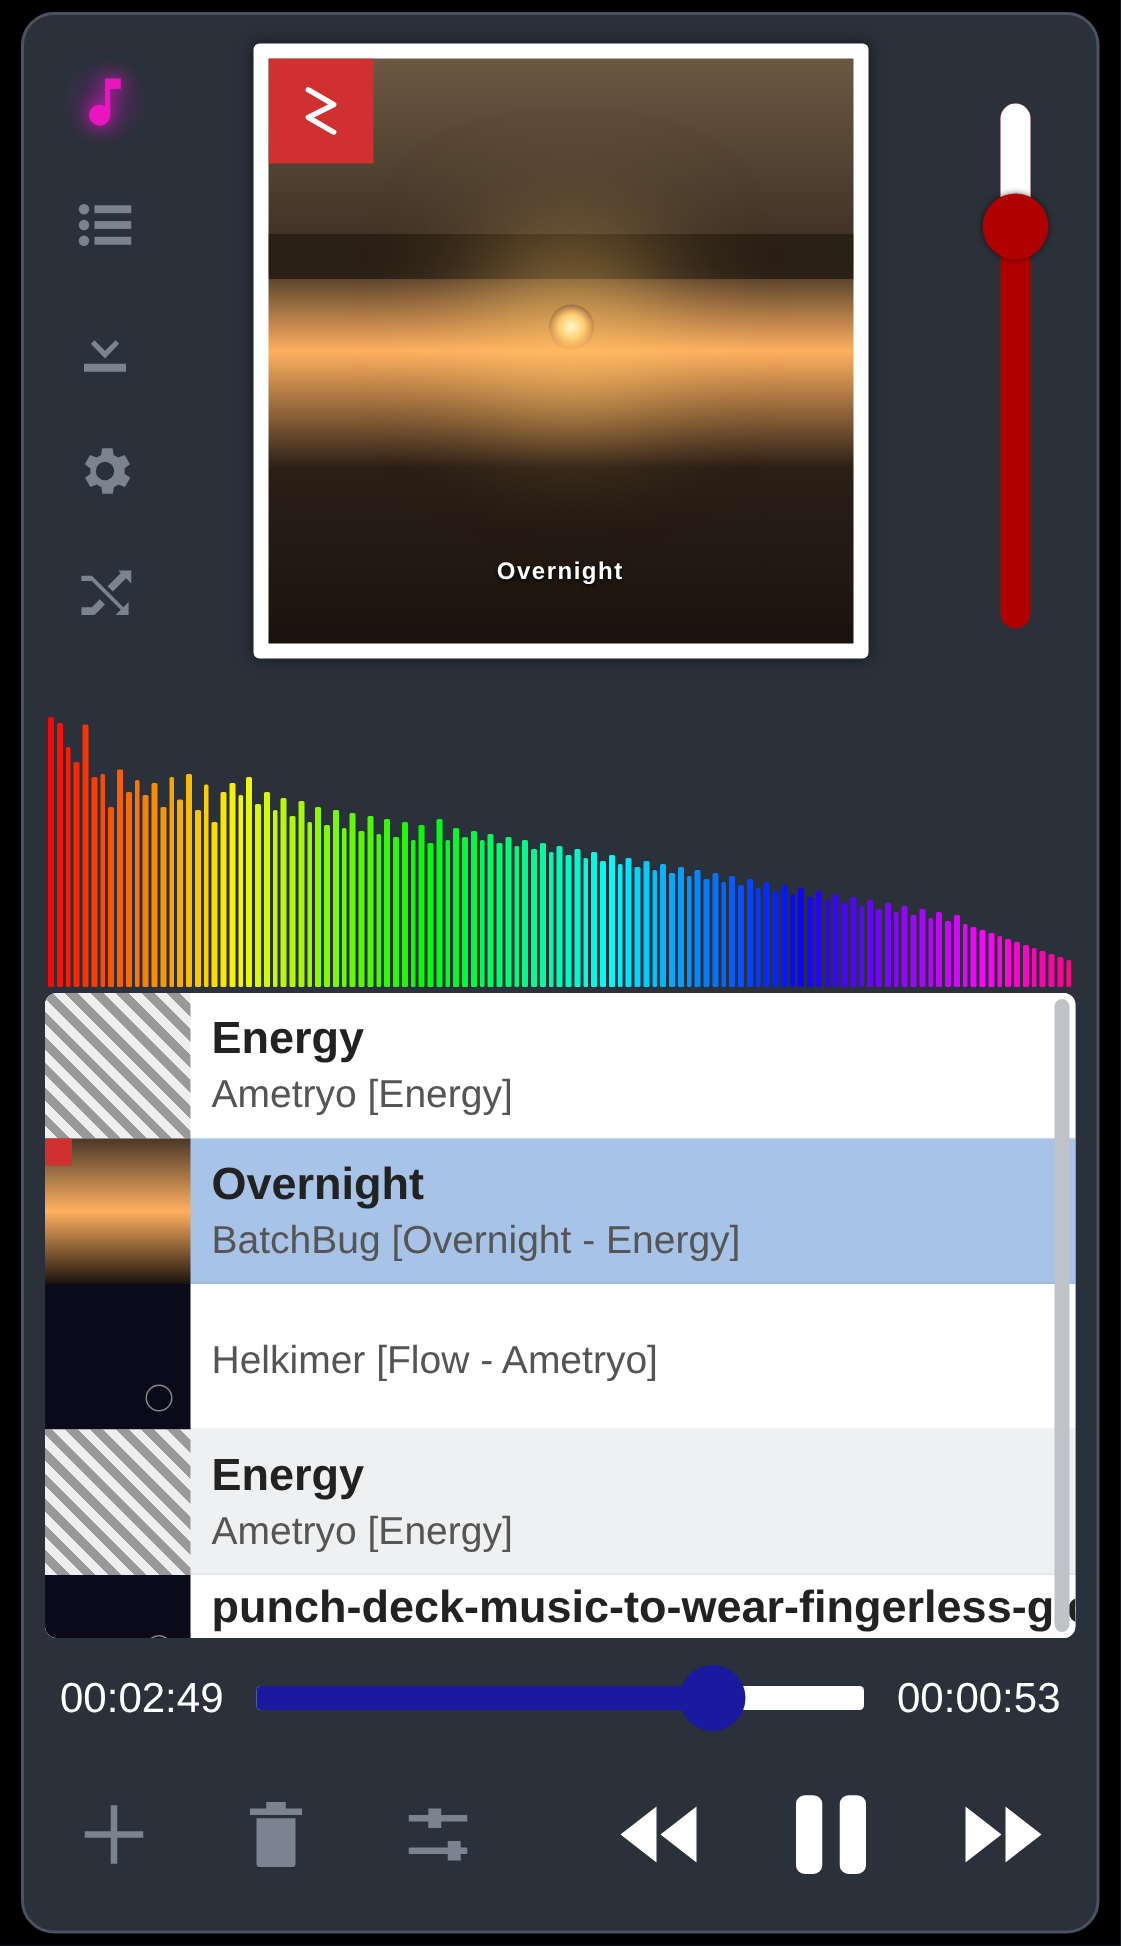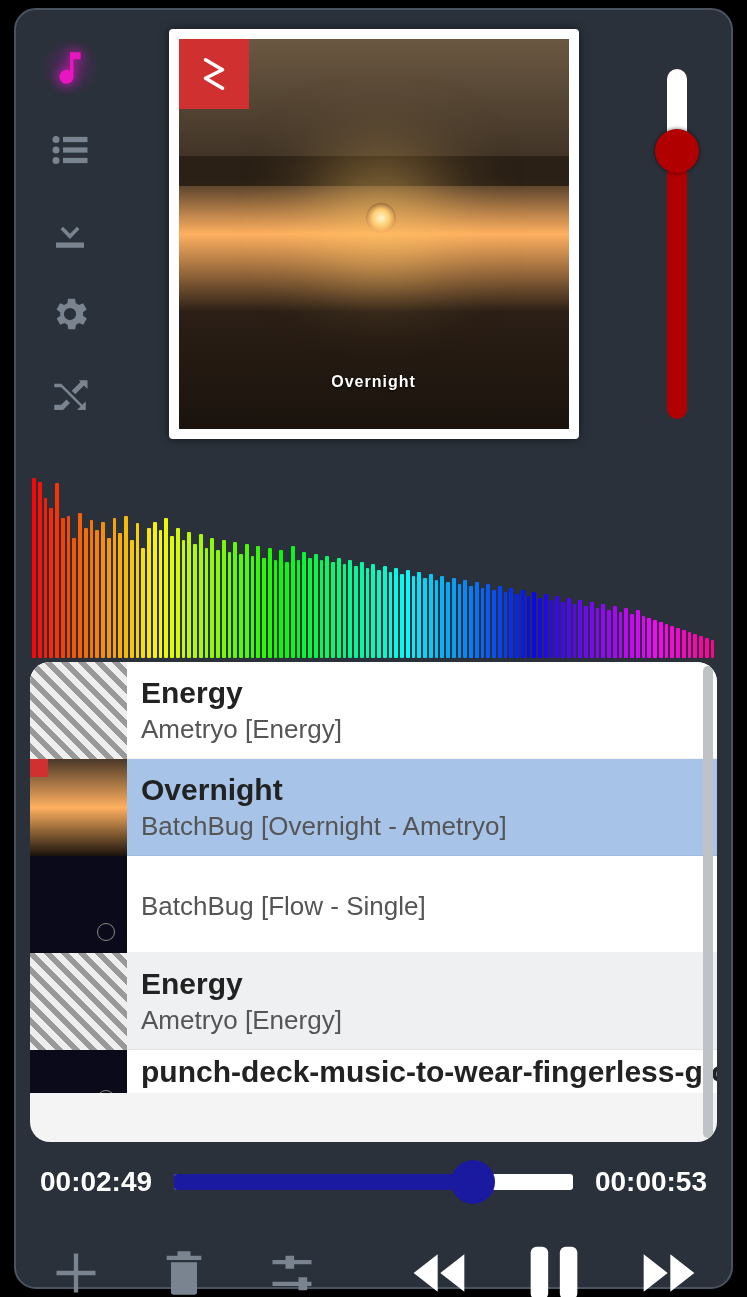--- a/index.html
+++ b/index.html
@@ -137,23 +137,23 @@
     overflow: hidden;
   }
   .visualizer .bar {
     flex: 1;
     border-radius: 1px;
   }
 
   
   .playlist {
     margin-top: 4px;
-    height: 480px;
+    height: 430px;
     background: #f4f4f4;
-    border-radius: 20px;
+    border-radius: 8px;
     overflow: hidden;
     position: relative;
   }
   .playlist-scroll {
     position: absolute;
     top: 4px; bottom: 4px; right: 4px;
     width: 10px;
     background: #bfc3c8;
     border-radius: 5px;
   }
@@ -184,21 +184,21 @@
   .pl-item.partial .pl-title { white-space:nowrap; }
 
   
   .progress-row {
     margin-top: 24px;
     display: flex;
     align-items: center;
     gap: 22px;
     padding: 0 10px;
   }
-  .time { color:#fff; font-size: 28px; font-weight: 700; }
+  .time { color:#fff; font-size: 28px; font-weight: 400; }
   .progress-track {
     flex: 1;
     height: 16px;
     background: #fff;
     border-radius: 3px;
     position: relative;
   }
   .progress-fill {
     position: absolute; left:0; top:0; bottom:0;
     width: 75%;
@@ -418,27 +418,27 @@
           <div class="pl-thumb energy"></div>
           <div class="pl-text">
             <div class="pl-title">Energy</div>
             <div class="pl-sub">Ametryo [Energy]</div>
           </div>
         </div>
         <div class="pl-item selected">
           <div class="pl-thumb overnight"></div>
           <div class="pl-text">
             <div class="pl-title">Overnight</div>
-            <div class="pl-sub">BatchBug [Overnight - Ametryo]</div>
+            <div class="pl-sub">BatchBug [Overnight - Energy]</div>
           </div>
         </div>
         <div class="pl-item">
           <div class="pl-thumb flow"></div>
           <div class="pl-text">
-            <div class="pl-sub">BatchBug [Flow - Single]</div>
+            <div class="pl-sub">Helkimer [Flow - Ametryo]</div>
           </div>
         </div>
         <div class="pl-item">
           <div class="pl-thumb energy"></div>
           <div class="pl-text">
             <div class="pl-title">Energy</div>
             <div class="pl-sub">Ametryo [Energy]</div>
           </div>
         </div>
         <div class="pl-item partial">

